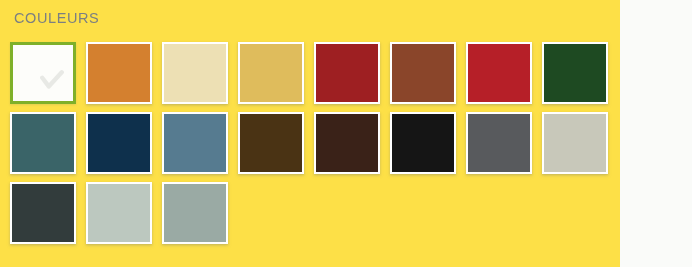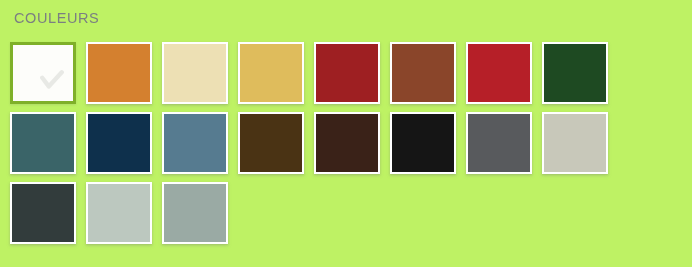--- a/index.html
+++ b/index.html
@@ -8,23 +8,23 @@
   }
   body {
     width: 692px;
     height: 267px;
     background: #fafbf9;
     font-family: "Liberation Sans", sans-serif;
     overflow: hidden;
   }
   .panel {
     position: relative;
-    width: 692px;
+    width: 620px;
     height: 267px;
-    background: #bef264;
+    background: #fde047;
     box-sizing: border-box;
   }
   .panel-title {
     position: absolute;
     left: 14px;
     top: 8px;
     font-size: 14.5px;
     letter-spacing: 0.6px;
     color: #7b7f82;
     font-weight: 400;

